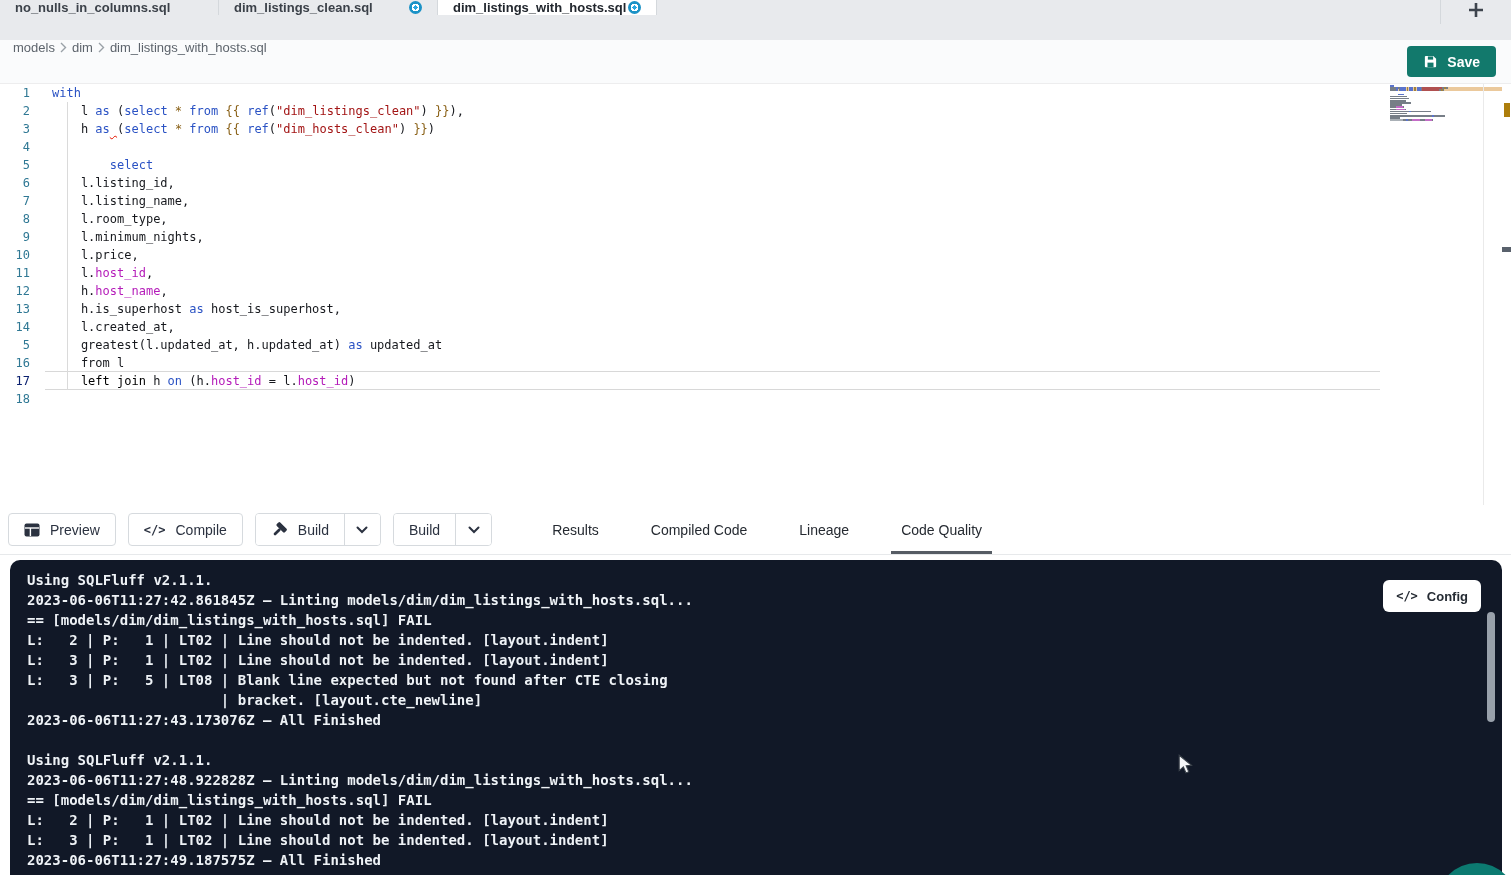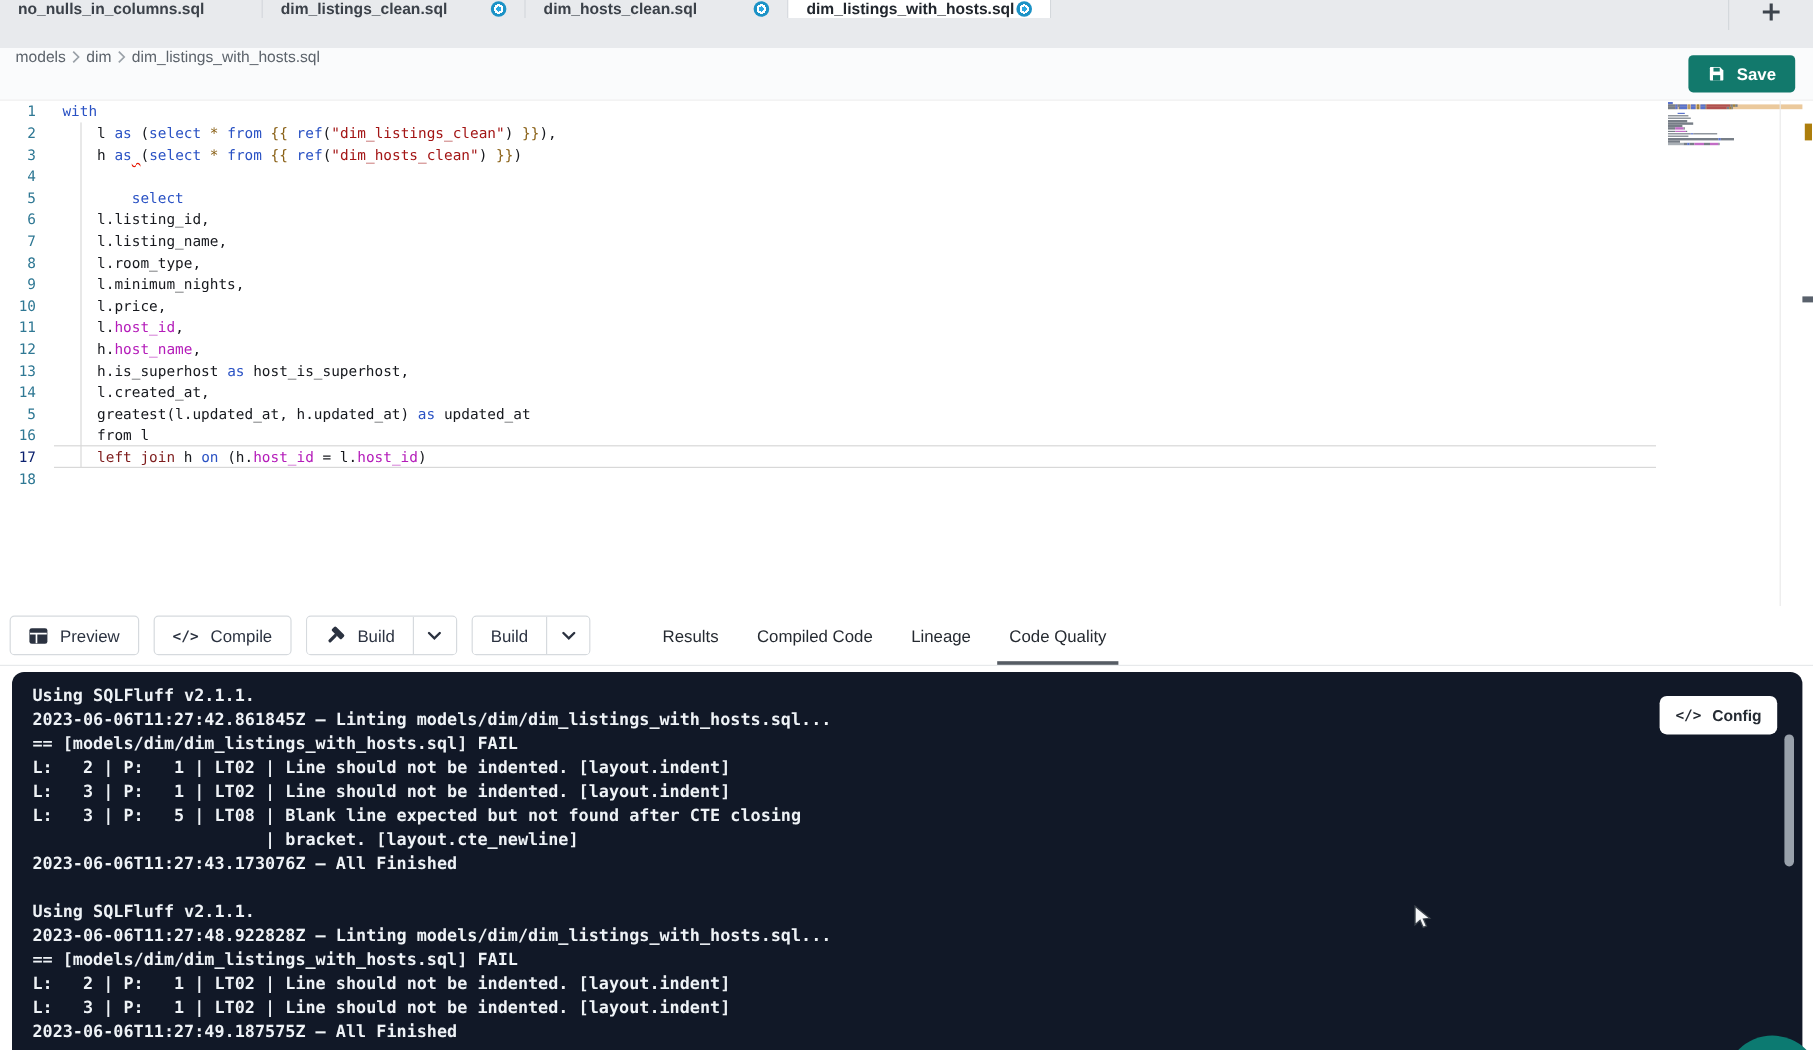--- a/index.html
+++ b/index.html
@@ -35,21 +35,21 @@
   .code-lines { position:absolute; top:0; left:0; right:128px; }
   .row { display:flex; height:18px; line-height:18px; white-space:pre; }
   .ln { width:30px; flex:0 0 30px; text-align:right; color:#2f7894; user-select:none; }
   .row.current .ln { color:#0b216f; }
   .lc { margin-left:22px; }
   .tok-k { color:#2a52c4; }
   .tok-t { color:#16181d; }
   .tok-s { color:#a31515; }
   .tok-j { color:#8a6117; }
   .tok-m { color:#b41bb9; }
-  .tok-g { color:#7f1d1d; }
+  .tok-g { color:#000000; }
   .tok-e { text-decoration-line:underline; text-decoration-style:wavy; text-decoration-color:#e51400;
            text-decoration-thickness:1px; text-underline-offset:2px; }
 
   
   .minimap { position:absolute; left:1390px; top:1px; width:92px; }
   .mini-row { display:flex; height:1.6px; margin-bottom:0.55px; }
   .mini-seg { height:100%; }
   .mini-high { position:absolute; left:1390px; top:2.5px; width:112px; height:4.2px; background:rgba(233,196,148,.92); }
   .ruler-line { position:absolute; left:1483px; top:0; height:421px; width:1px; background:#eaeaea; }
   .ruler-gold { position:absolute; left:1504px; top:19px; width:6px; height:14px; background:#ad7e0c; }
@@ -59,21 +59,21 @@
   .actionbar { height:50px; display:flex; align-items:center; padding:0 8px; gap:12px;
                border-bottom:1px solid #e7e9eb; background:#fff; }
   .btn { display:inline-flex; align-items:center; height:33px; border:1px solid #d6dade; border-radius:4px;
          background:#fff; font-size:14px; font-weight:500; color:#2b3240; padding:0 15px; gap:10px;
          font-family:inherit; }
   .split { display:inline-flex; border:1px solid #d6dade; border-radius:4px; overflow:hidden; height:33px; }
   .split .main { border:none; border-radius:0; height:31px;justify-content:center; }
   .split .chev { width:36px; display:flex; align-items:center; justify-content:center;
                  border:none; border-left:1px solid #d6dade; background:#fff; }
   .codeglyph { font-family:"DejaVu Sans Mono", monospace; font-size:12px; font-weight:700; }
-  .ptabs { display:flex; margin-left:44px; gap:24px; height:100%; align-items:stretch; }
+  .ptabs { display:flex; margin-left:44px; gap:44px; height:100%; align-items:stretch; }
   .ptab { position:relative; display:flex; align-items:center; font-size:14px; color:#252a31;
           padding:0 4px; background:none; border:none; font-family:inherit; }
   .ptab.active::after { content:""; position:absolute; bottom:0; left:-6px; right:-6px; height:3px; background:#565c64; }
 
   
   .terminal { position:absolute; left:10px; top:560px; width:1492px; height:330px;
               background:#111827; border-radius:10px 10px 0 0; }
   .term-pre { margin:0; padding:10px 0 0 17px; font-family:"DejaVu Sans Mono", monospace; font-size:14px;
               font-weight:700; line-height:20px; color:#eef2f6; white-space:pre; }
   .configbtn { position:absolute; top:20px; right:21px; background:#fff; border:none; border-radius:6px; height:32px;
@@ -87,24 +87,20 @@
 </head>
 <body>
 
 <div class="tabbar">
   <div id="tabs-mount" style="display:flex;">
       <div class="tab">
         <span class="tab-label">no_nulls_in_columns.sql</span>
       </div>
       <div class="tab">
         <span class="tab-label">dim_listings_clean.sql</span>
-        <span class="dot"></span>
-      </div>
-      <div class="tab">
-        <span class="tab-label">dim_hosts_clean.sql</span>
         <span class="dot"></span>
       </div>
       <div class="tab active">
         <span class="tab-label">dim_listings_with_hosts.sql</span>
         <span class="dot"></span>
       </div>
     </div>
   <div class="tabbar-spacer"></div>
   <div class="newtab">
     <span>

